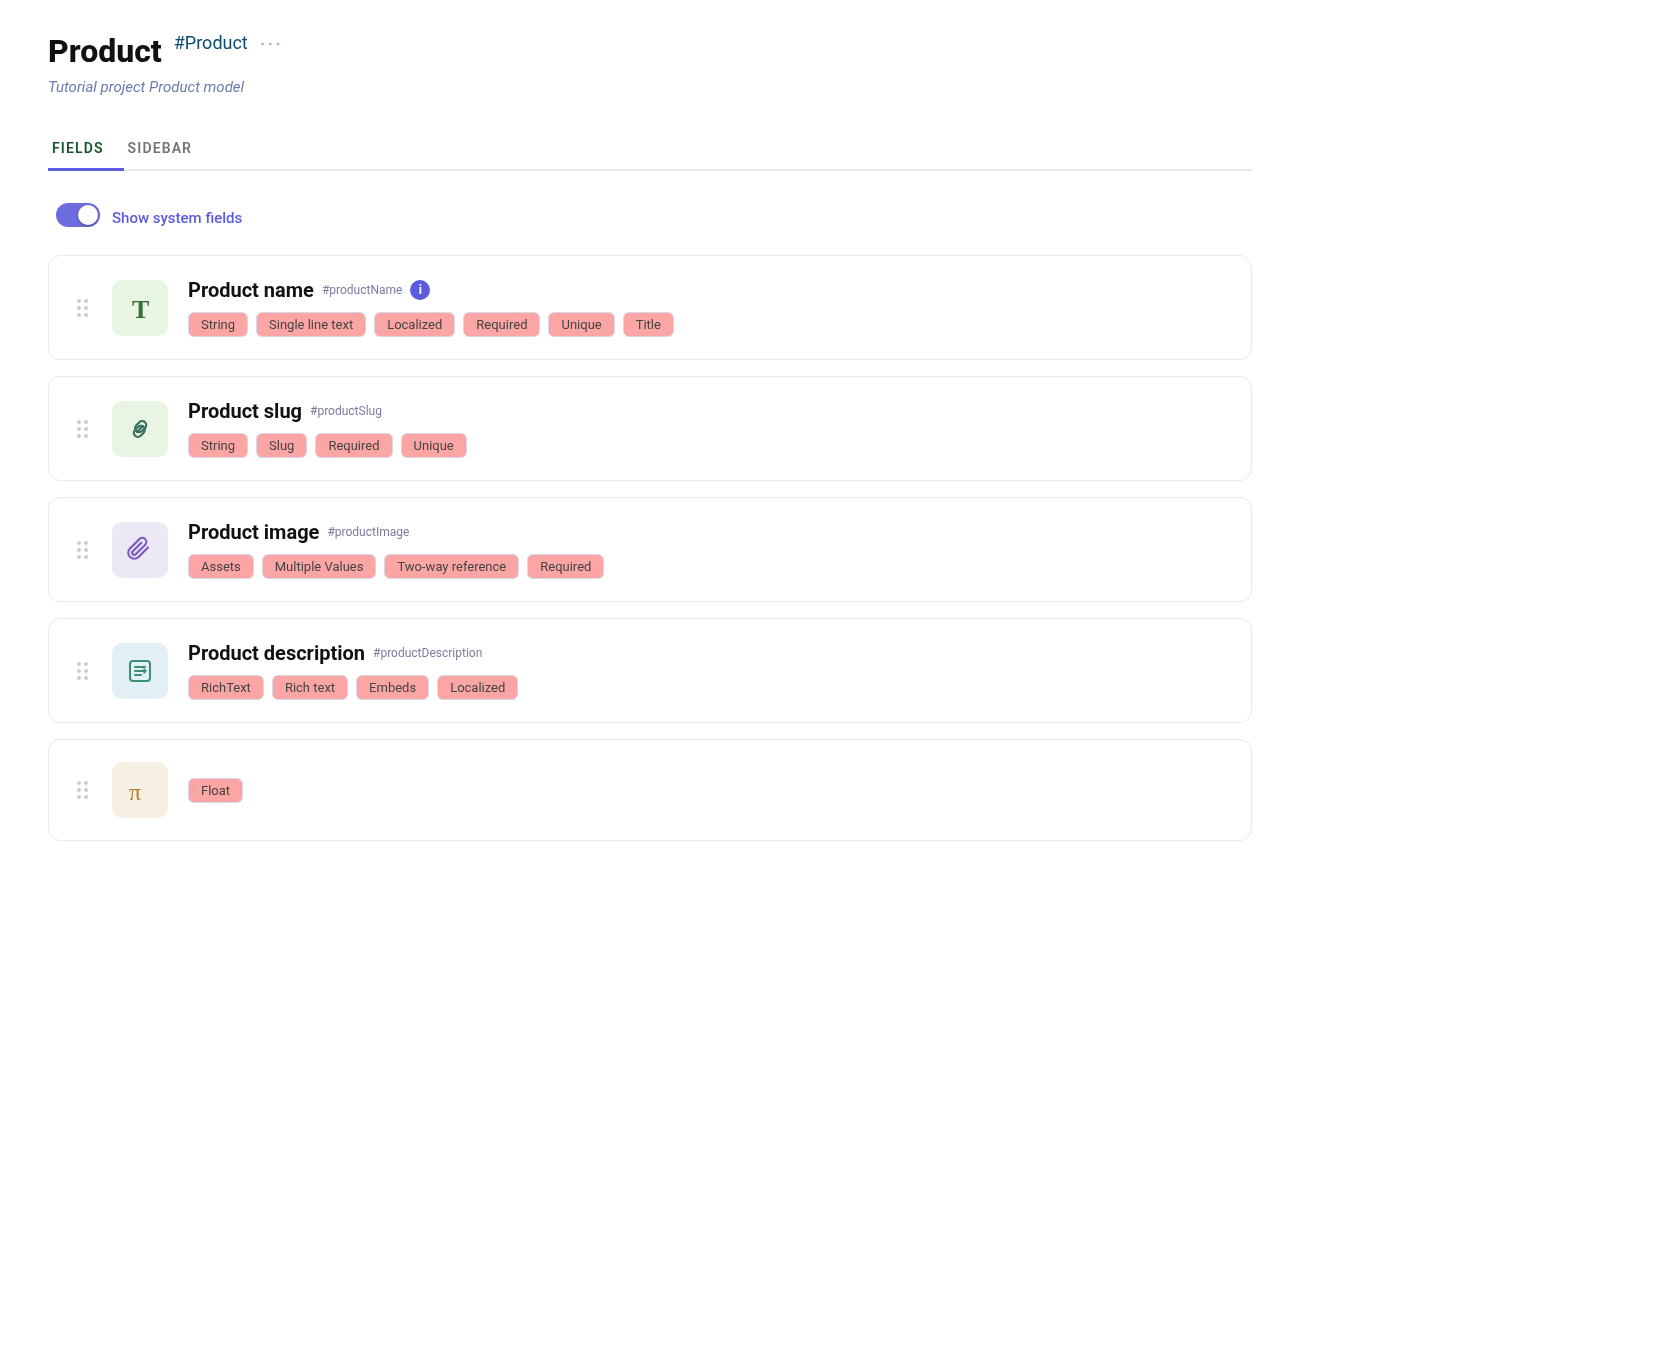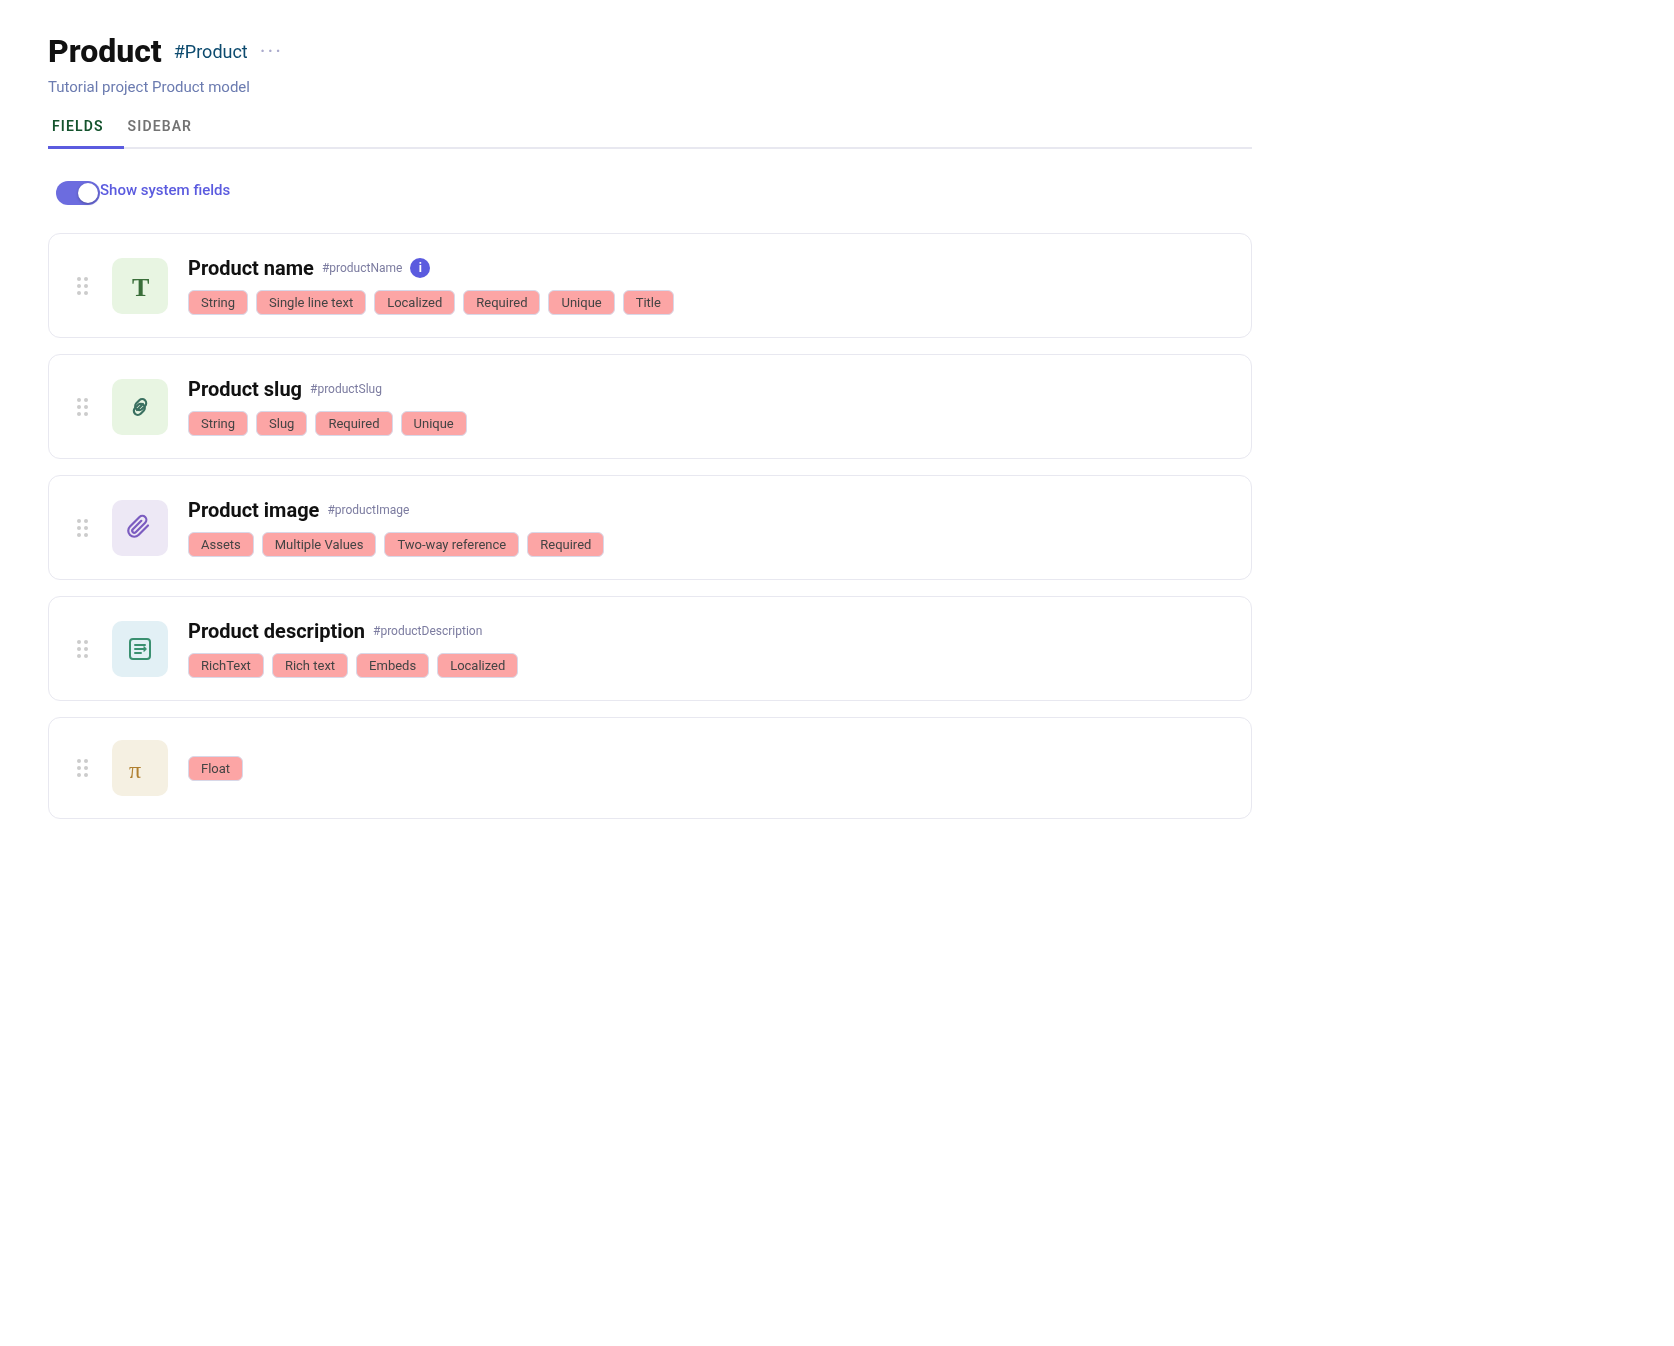--- a/index.html
+++ b/index.html
@@ -10,43 +10,44 @@
       min-height: 1346px;
       width: 1674px;
     }
     .page-container {
       padding: 32px 48px;
       max-width: 1300px;
     }
     .page-header {
       margin-bottom: 8px;
       display: flex;
-      align-items: center;
+      align-items: flex-start;
       gap: 12px;
     }
     .page-title {
       font-size: 32px;
       font-weight: 800;
       color: #111;
     }
     .page-hash {
       font-size: 18px;
       font-weight: 400;
       color: #0c4a6e;
     }
     .page-dots {
       font-size: 22px;
       color: #aaaacc;
       letter-spacing: 2px;
       cursor: pointer;
     }
     .page-subtitle {
+      font-style: italic;
       color: #6b7bb0;
       font-size: 15px;
-      margin-bottom: 12px;
+      margin-bottom: 34px;
     }
     .tabs {
       display: flex;
       gap: 0;
       border-bottom: 2px solid #e8e8f0;
       margin-bottom: 32px;
     }
     .tab {
       padding: 10px 20px 12px 4px;
       font-size: 14px;
@@ -56,21 +57,22 @@
       color: #737373;
       border-bottom: 3px solid transparent;
       margin-bottom: -2px;
     }
     .tab.active {
       color: #14532d;
       border-bottom: 3px solid #5b5bdf;
     }
     .toggle-row {
       display: flex;
-      align-items: flex-start;
+      align-items: flex-end;
+      gap: 12px;
       margin-bottom: 28px;
       padding-left: 8px;
       margin-top: 24px;
     }
     .toggle {
       width: 44px;
       height: 24px;
       background: #6c6cdf;
       border-radius: 12px;
       position: relative;

